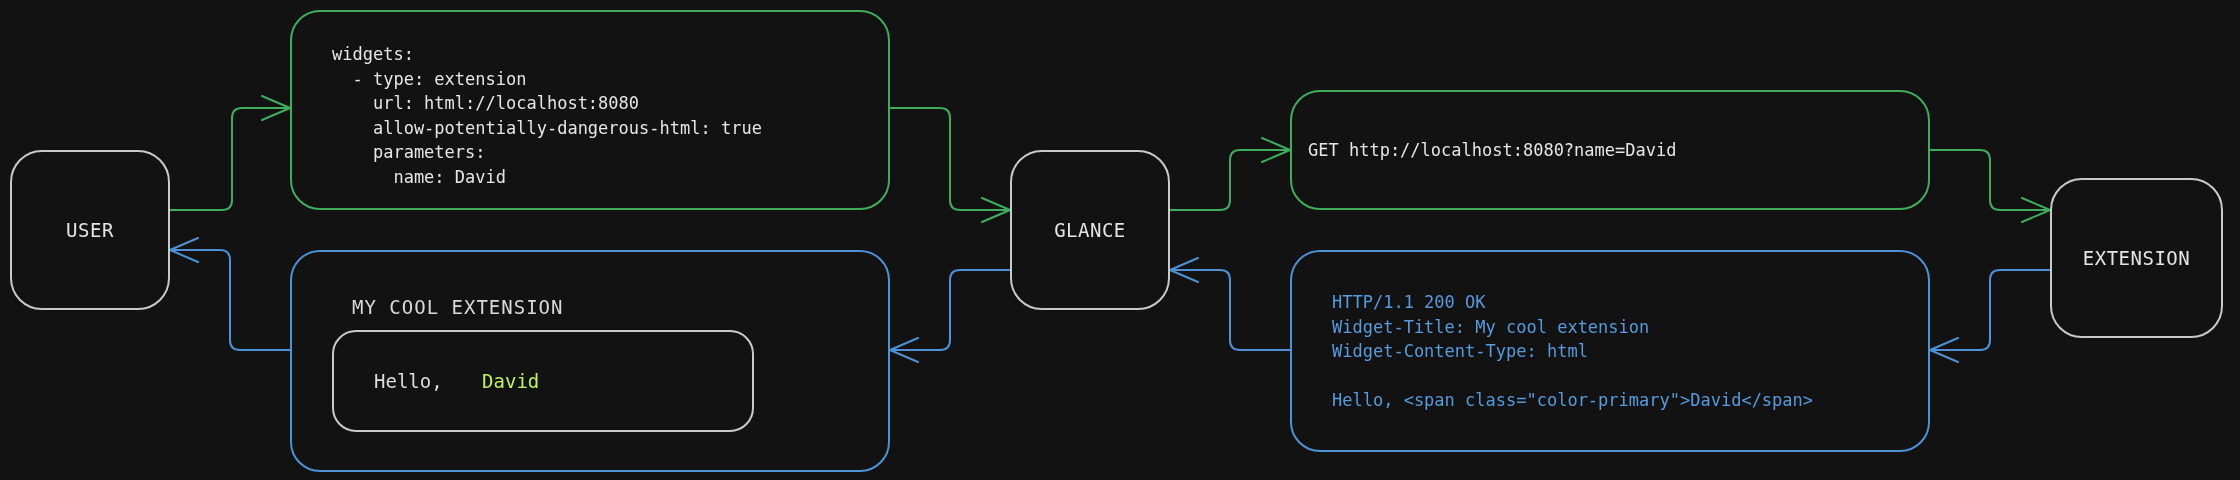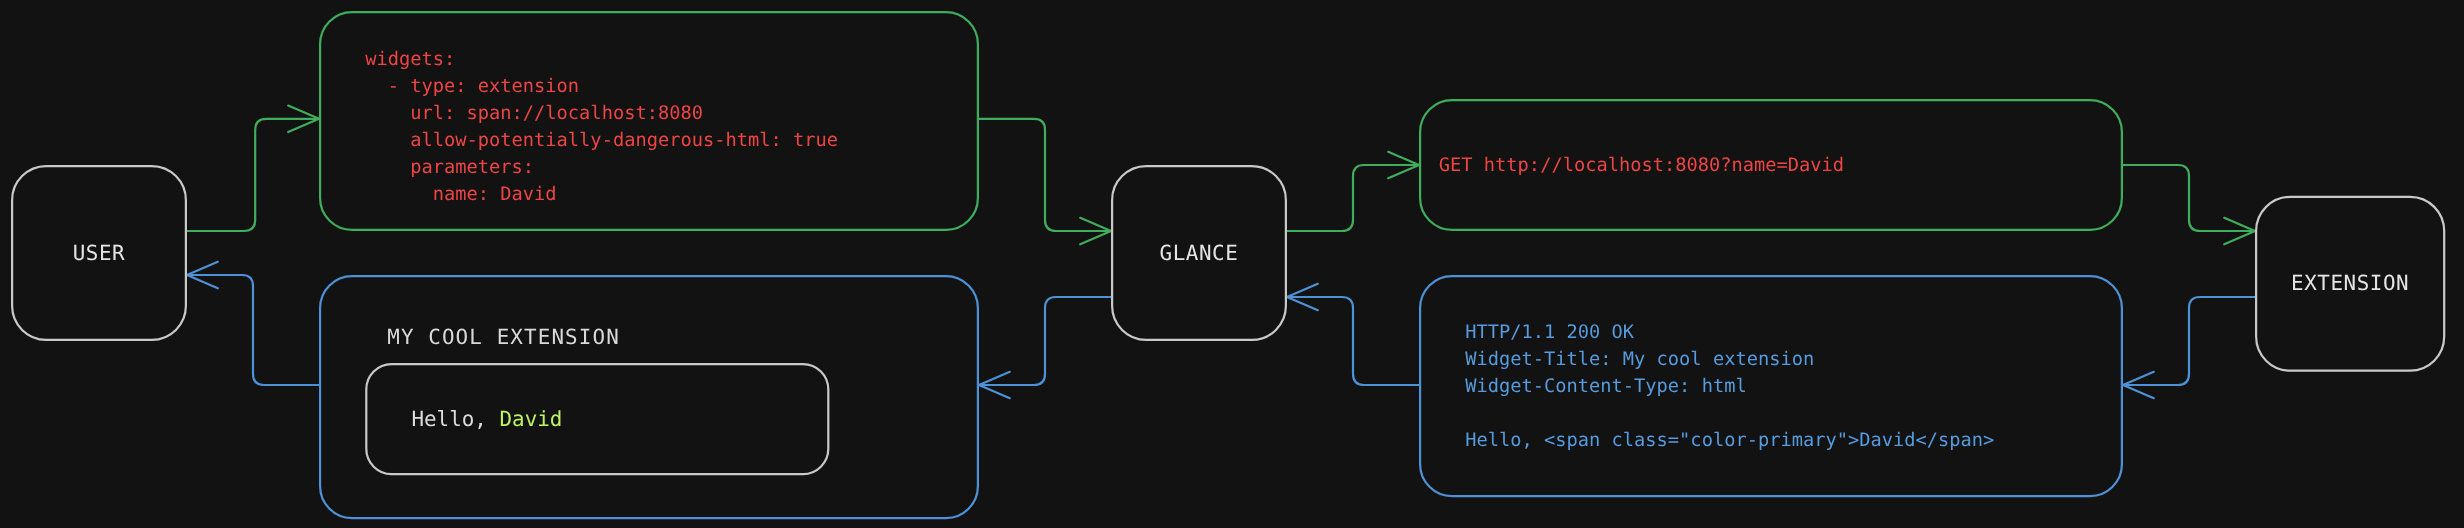--- a/index.html
+++ b/index.html
@@ -15,38 +15,38 @@
   .node{
     position:absolute;border:2px solid #c9c9c9;border-radius:32px;
     display:flex;align-items:center;justify-content:center;
     color:#e4e4e4;font-size:19px;letter-spacing:.5px;box-sizing:border-box;background:transparent;
   }
   #node-user{left:10px;top:150px;width:160px;height:160px;}
   #node-glance{left:1010px;top:150px;width:160px;height:160px;}
   #node-extension{left:2050px;top:150px;width:173px;height:160px;margin-top:28px;}
 
   .panel{position:absolute;border:2px solid;border-radius:30px;box-sizing:border-box;background:transparent;}
-  .panel.green{border-color:#3fae5c;color:#ef4444;}
+  .panel.green{border-color:#3fae5c;color:#e5e5e5;}
   .panel.blue{border-color:#4d92d6;color:#559bde;}
 
   .code-line{font-size:17px;line-height:24.5px;min-height:24.5px;white-space:pre;}
 
   #config-box{left:290px;top:10px;width:600px;height:200px;padding:30px 0 0 40px;}
   #request-box{left:1290px;top:90px;width:640px;height:120px;display:flex;align-items:center;padding-left:16px;}
   #response-box{left:1290px;top:250px;width:640px;height:202px;padding:38px 0 0 40px;}
 
   #widget-box{left:290px;top:250px;width:600px;height:222px;}
   .widget-title{
     position:absolute;left:60px;top:44px;font-size:19px;letter-spacing:1px;color:#d9d9d9;white-space:pre;
   }
   .inner-box{
     position:absolute;left:40px;top:78px;width:422px;height:102px;
     border:2px solid #c9c9c9;border-radius:24px;box-sizing:border-box;
     display:flex;align-items:center;padding-left:40px;
-    font-size:19px;color:#dcdcdc;white-space:pre;
+    font-size:19px;color:#dcdcdc;white-space:pre;gap:28px;
   }
   .name-orange{color:#bef264;}
 </style>
 </head>
 <body>
 
 <div class="canvas">
 
   <svg class="edges" viewBox="0 0 2240 480" xmlns="http://www.w3.org/2000/svg">
 
@@ -91,21 +91,21 @@
   <div class="node" id="node-glance">
     <span>GLANCE</span>
   </div>
   <div class="node" id="node-extension">
     <span>EXTENSION</span>
   </div>
 
   <div class="panel green" id="config-box">
     <div class="code-line">widgets:</div>
     <div class="code-line">  - type: extension</div>
-    <div class="code-line">    url: span://localhost:8080</div>
+    <div class="code-line">    url: html://localhost:8080</div>
     <div class="code-line">    allow-potentially-dangerous-html: true</div>
     <div class="code-line">    parameters:</div>
     <div class="code-line">      name: David</div>
   </div>
 
   <div class="panel green" id="request-box">
     <div class="code-line">GET http://localhost:8080?name=David</div>
   </div>
 
   <div class="panel blue" id="response-box">

